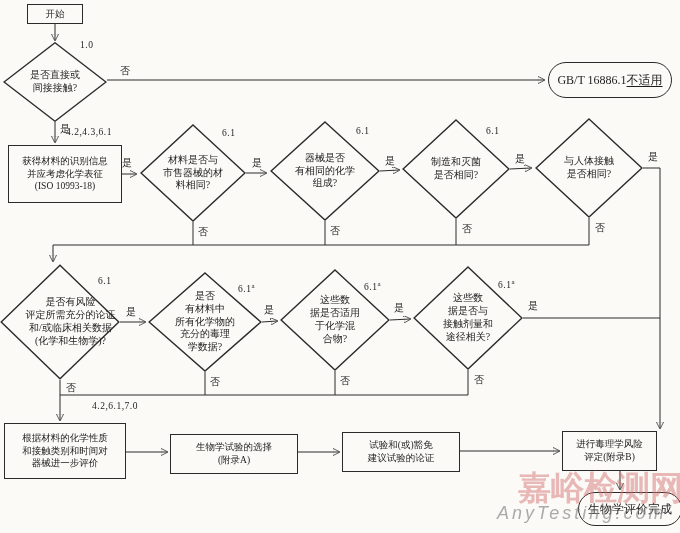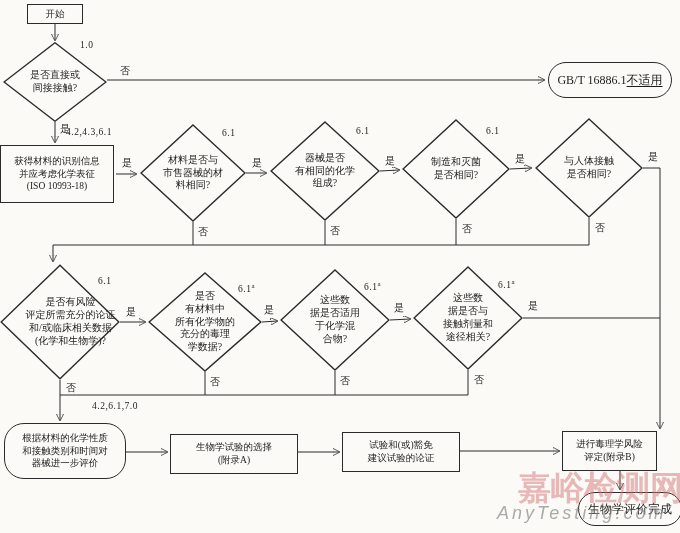--- a/index.html
+++ b/index.html
@@ -73,21 +73,21 @@
         <polygon points="50,1 99,50 50,99 1,50" vector-effect="non-scaling-stroke"></polygon>
       </svg>
     <span class="txt">是否直接或
 间接接触?</span>
   </div>
 
   <div class="node stadium" style="left:548px;top:62px;width:124px;height:36px;">
     <span><span>GB/T 16886.1</span><span class="underline">不适用</span></span>
   </div>
 
-  <div class="node rect" style="left:0;top:145px;width:114px;height:58px;">
+  <div class="node rect" style="left:8px;top:145px;width:114px;height:58px;">
     <span>获得材料的识别信息
 并应考虑化学表征
 (ISO 10993-18)</span>
   </div>
 
   <div class="node diamond" style="left:140px;top:124px;width:106px;height:98px;">
     <svg viewBox="0 0 100 100" preserveAspectRatio="none">
         <polygon points="50,1 99,50 50,99 1,50" vector-effect="non-scaling-stroke"></polygon>
       </svg>
     <span class="txt">材料是否与
@@ -148,21 +148,21 @@
   <div class="node diamond" style="left:413px;top:266px;width:110px;height:104px;">
     <svg viewBox="0 0 100 100" preserveAspectRatio="none">
         <polygon points="50,1 99,50 50,99 1,50" vector-effect="non-scaling-stroke"></polygon>
       </svg>
     <span class="txt">这些数
 据是否与
 接触剂量和
 途径相关?</span>
   </div>
 
-  <div class="node rect" style="left:4px;top:423px;width:122px;height:56px;border-radius:20px;">
+  <div class="node rect" style="left:4px;top:423px;width:122px;height:56px;">
     <span>根据材料的化学性质
 和接触类别和时间对
 器械进一步评价</span>
   </div>
   <div class="node rect" style="left:170px;top:434px;width:128px;height:40px;">
     <span>生物学试验的选择
 (附录A)</span>
   </div>
   <div class="node rect" style="left:342px;top:432px;width:118px;height:40px;">
     <span>试验和(或)豁免

